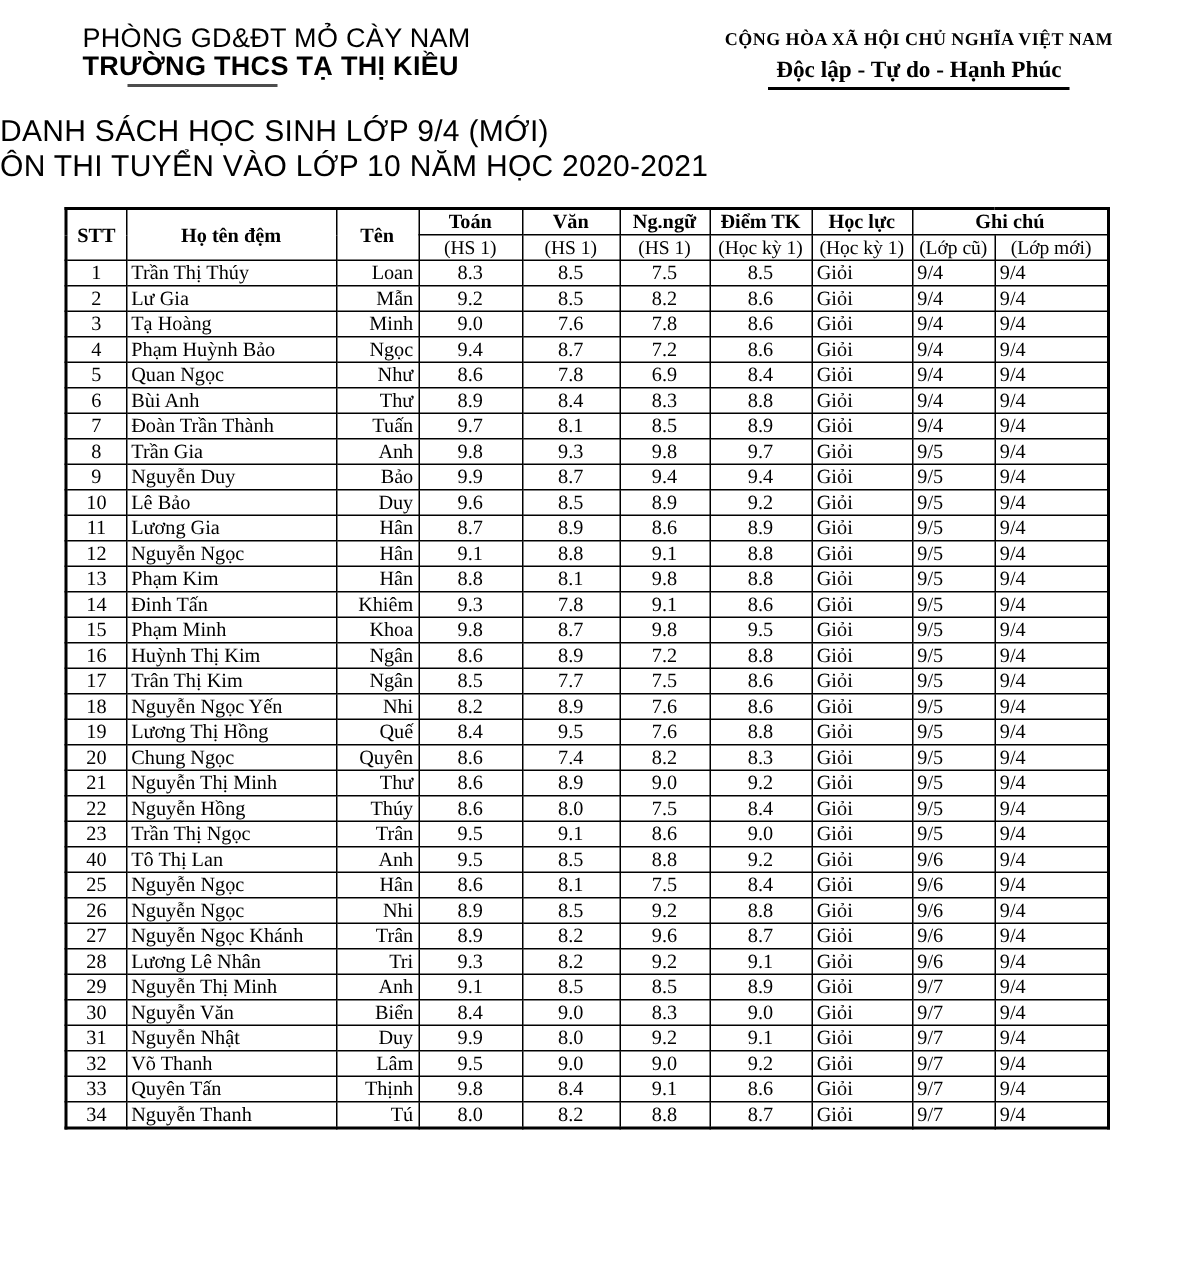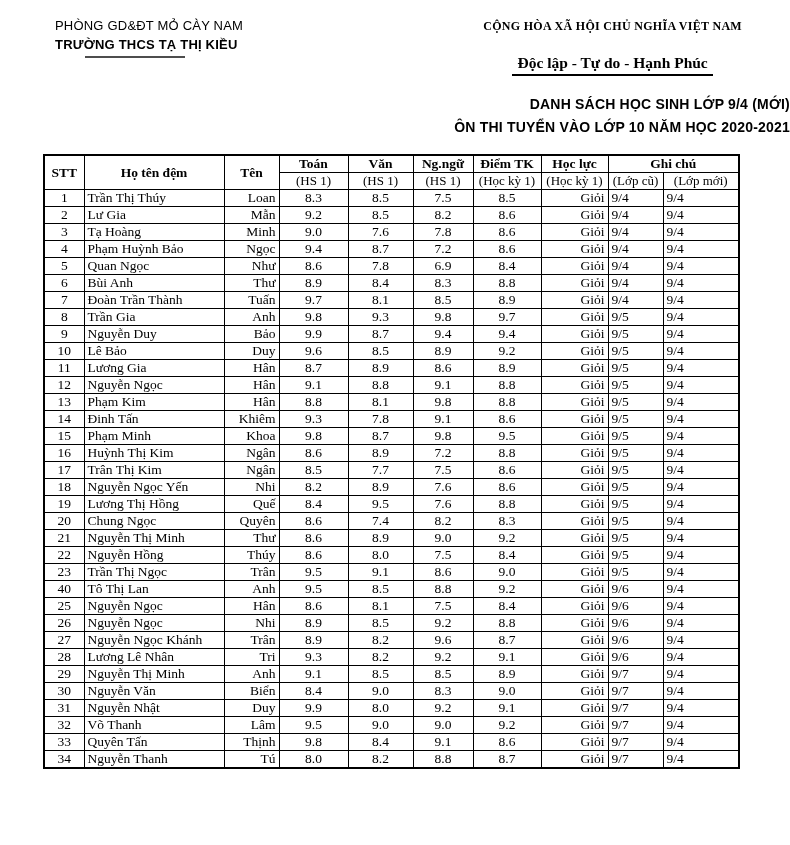--- a/index.html
+++ b/index.html
@@ -11,40 +11,40 @@
   }
   .page { position:relative; width:790px; height:845px; background:#fff; }
 
   
   .masthead {
     display:flex; justify-content:space-between; align-items:flex-start;
     padding:16px 48px 0 55px;
   }
   .org-left {
     font-family:"Liberation Sans", sans-serif;
-    font-size:13px; line-height:19px; letter-spacing:0.2px;
+    font-size:18px; line-height:19px; letter-spacing:0.2px;
   }
   .org-left .l2 { font-weight:bold; }
   .org-underline { height:2px; width:100px; margin:2px 0 0 30px; background:#4d4d4d; }
 
   .org-right {
     font-family:"Liberation Serif", serif;
     font-weight:bold; text-align:center; line-height:20px;
   }
   .org-right .r1 { font-size:12px; letter-spacing:0.3px; }
   .org-right .r2 {
     display:inline-block; font-size:15.5px;
-    border-bottom:2px solid #000; padding:0 5px 1px 5px; margin-top:17px;
+    border-bottom:2px solid #000; padding:0 5px 1px 5px; margin-top:1px;
   }
 
   
   .title-block {
-    text-align:right; margin-top:17px;
+    text-align:left; margin-top:17px;
     font-family:"Liberation Sans", sans-serif;
-    font-weight:bold; font-size:14px; line-height:23px; letter-spacing:0.2px;
+    font-weight:normal; font-size:20px; line-height:23px; letter-spacing:0.2px;
   }
 
   
   table.doc-table {
     border-collapse:collapse; table-layout:fixed;
     margin:15px 0 0 43px;
     width:695px; height:491px;
     border:2px solid #000;
   }
   .doc-table th, .doc-table td {
@@ -55,21 +55,21 @@
   }
   .doc-table thead th { font-weight:bold; font-size:13.5px; text-align:center; }
   .doc-table thead tr { height:16px; }
   .doc-table thead .sub { font-weight:normal; font-size:13px;margin-top:32px; }
   .doc-table tbody td { font-size:13.5px; }
 
   .c-stt      { text-align:center; }
   .c-name     { text-align:left; padding-left:5px; }
   .c-ten      { text-align:right; padding-left:5px; }
   .c-score    { text-align:center; }
-  .c-hocluc   { text-align:right; }
+  .c-hocluc   { text-align:left; }
   .c-lop      { text-align:left; padding-left:4px; }
 </style>
 </head>
 <body>
 
 <div class="page">
 
   <div class="masthead">
     <div class="org-left">
       <div class="l1">PHÒNG GD&amp;ĐT MỎ CÀY NAM</div>

